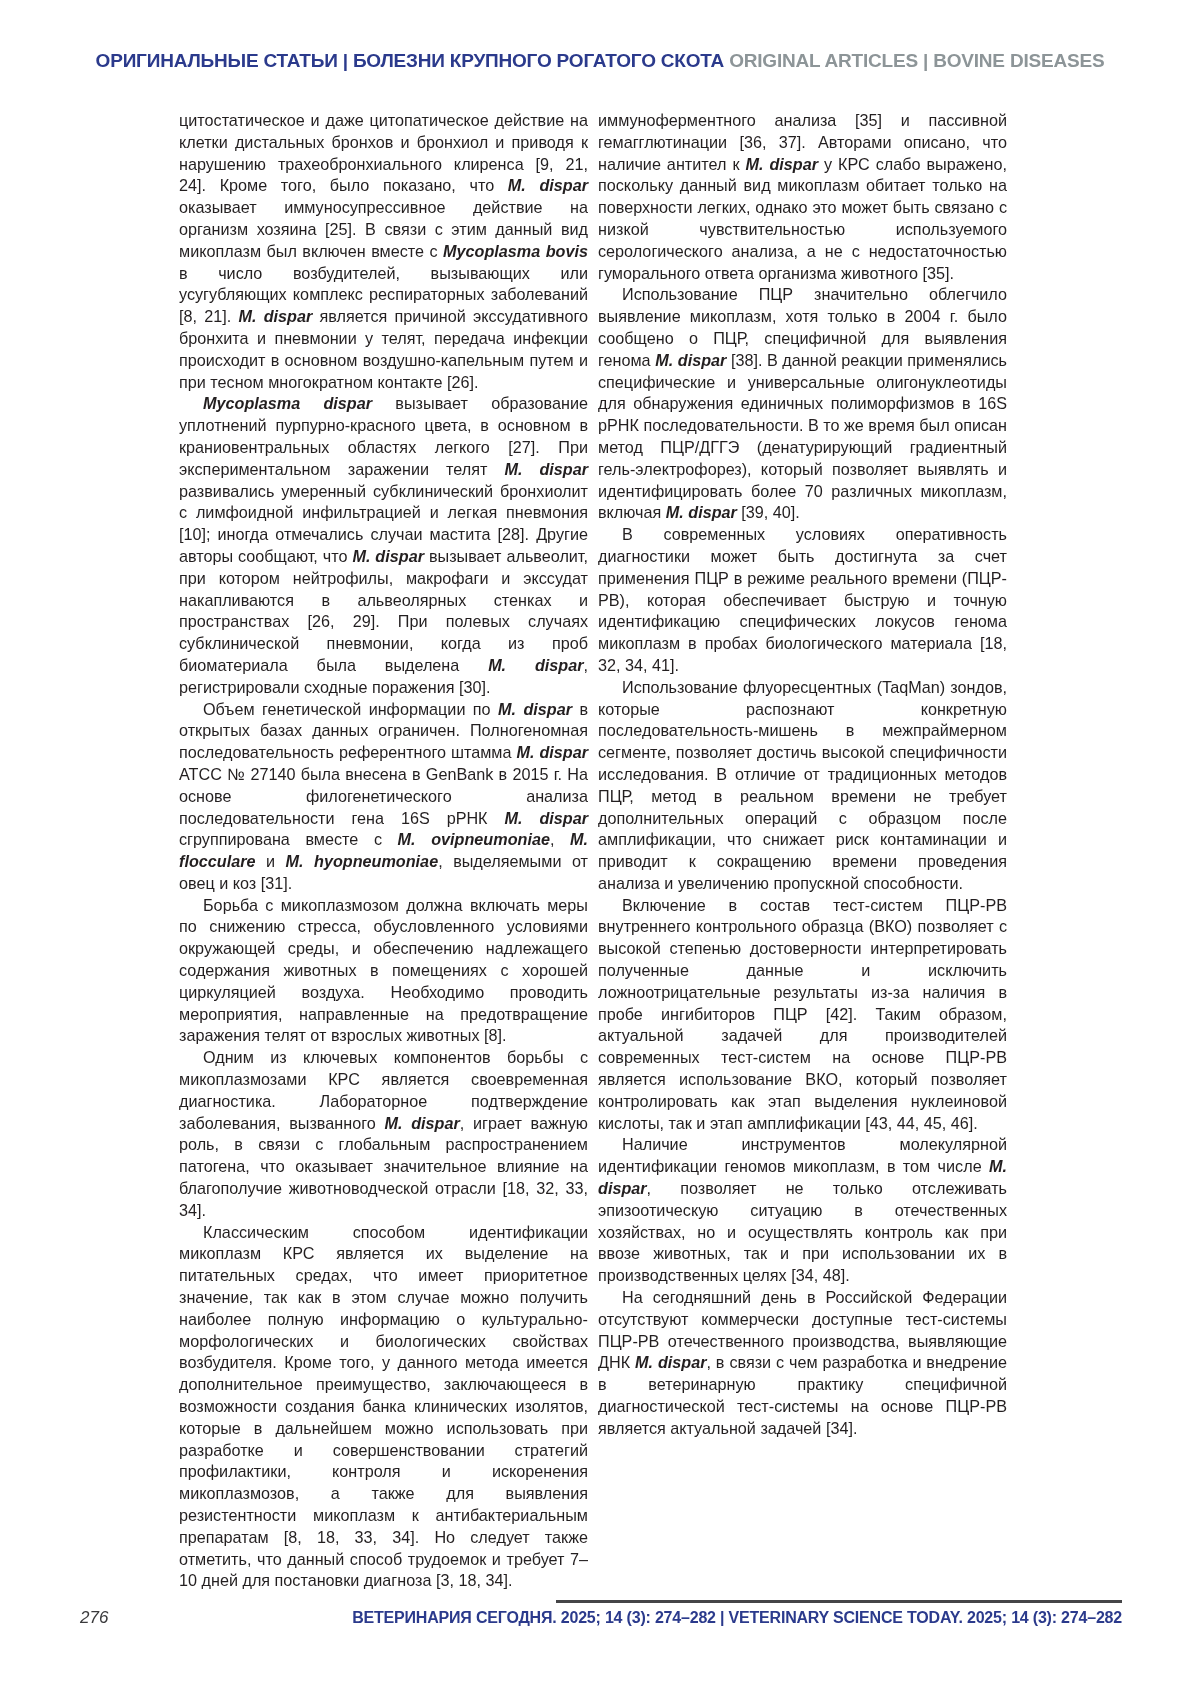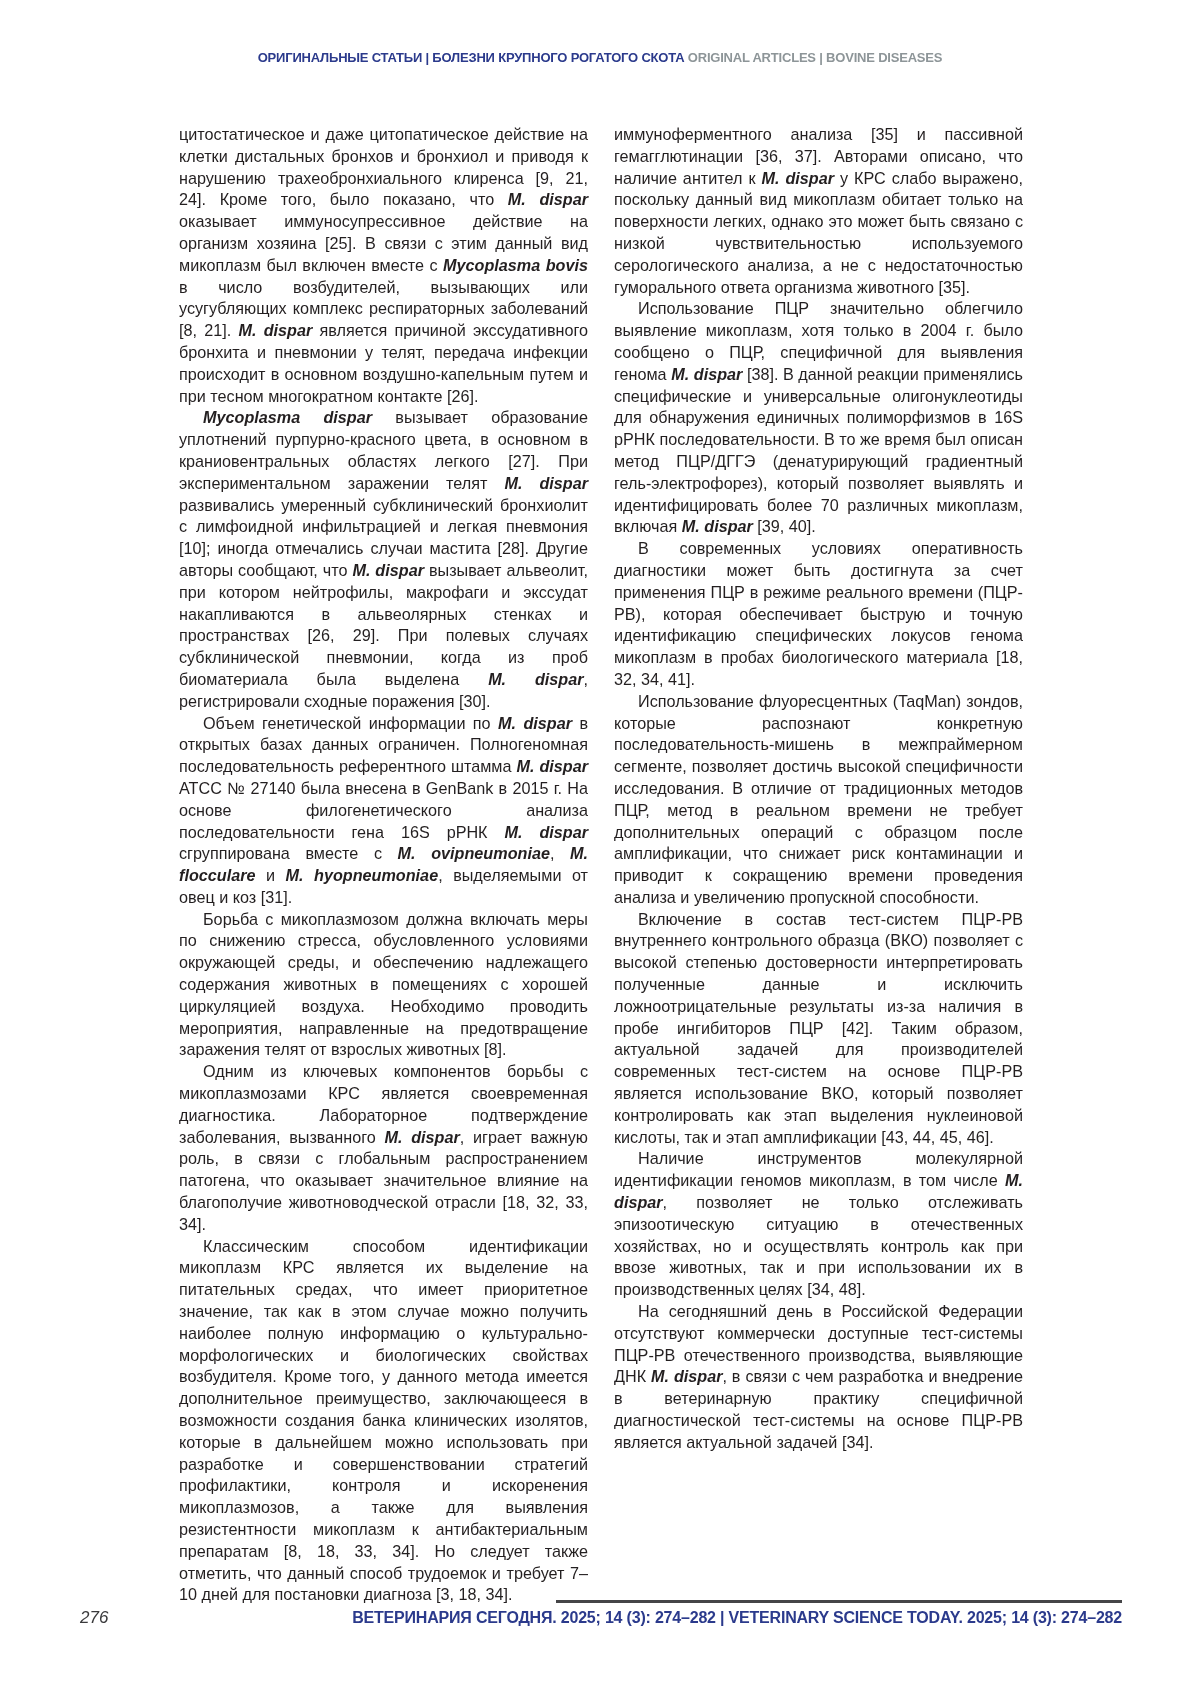--- a/index.html
+++ b/index.html
@@ -8,29 +8,29 @@
     width:1200px;height:1697px;
     margin:0 auto;
     background:#ffffff;
     font-family:"Liberation Sans","DejaVu Sans",sans-serif;
     color:#231f20;
     overflow:hidden;
   }
   .running-head{
     position:absolute;top:50px;left:0;width:1200px;
     text-align:center;
-    font-size:13px;font-weight:bold;letter-spacing:-0.2px;
+    font-size:19px;font-weight:bold;letter-spacing:-0.2px;
     white-space:nowrap;
   }
   .running-head .ru{color:#2b3a8c;}
   .running-head .en{color:#8d9598;font-weight:bold;}
   .body-columns{
-    position:absolute;top:124px;left:179px;
+    position:absolute;top:110px;left:179px;
     width:845px;
-    display:flex;gap:26px;
+    display:flex;gap:10px;
   }
   .col{width:409px;}
   .para{
     margin:0;
     font-size:16.2px;line-height:21.8px;
     text-align:justify;
     color:#231f20;
   }
   .para.ind{text-indent:24px;}
   .para i{font-style:italic;font-weight:bold;}

